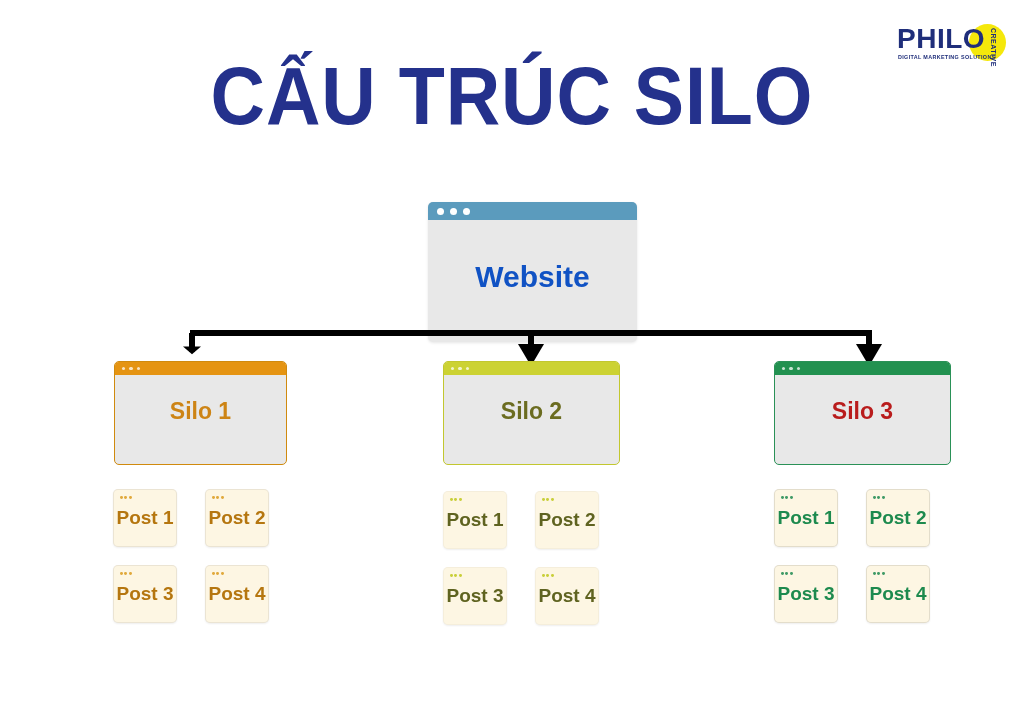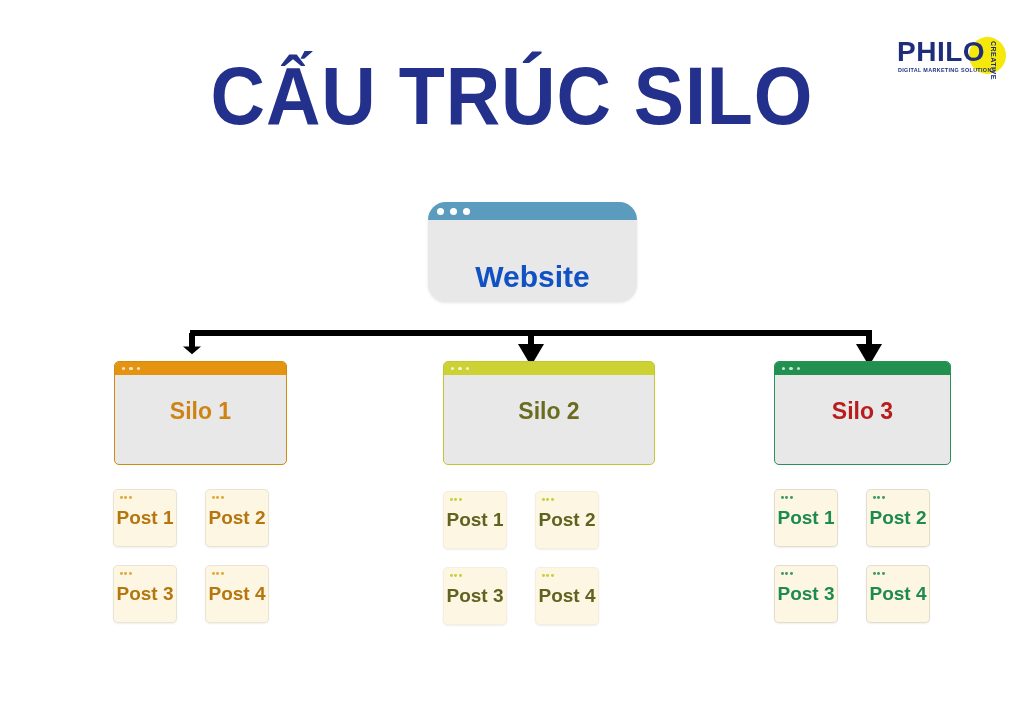--- a/index.html
+++ b/index.html
@@ -12,21 +12,21 @@
     background: #ffffff;
     font-family: "Liberation Sans", sans-serif;
     overflow: hidden;
     position: relative;
   }
 
   
   #logo {
     position: absolute;
     left: 897px;
-    top: 37px;
+    top: 24px;
     width: 112px;
     height: 40px;
   }
   #logo-mark {
     position: absolute;
     left: 0;
     top: 0;
     width: 112px;
     height: 40px;
   }
@@ -120,23 +120,22 @@
     width: 100%;
     text-align: center;
     font-weight: bold;
   }
 
   
   #website-card {
     left: 428px;
     top: 202px;
     width: 209px;
-    height: 100px;
+    height: 140px;
     box-shadow: 0 1px 3px rgba(0,0,0,0.10);
-    border-radius: 18px;
   }
   #website-card .browser-bar {
     height: 18px;
     background: #5b9bbd;
     padding-left: 9px;
     gap: 6px;
   }
   #website-card .bar-dot {
     width: 7px;
     height: 7px;
@@ -168,21 +167,21 @@
   }
   #silo-card-1 {
     left: 114px;
     width: 173px;
     border-color: #d08a0e;
   }
   #silo-card-1 .browser-bar { background: #e59412; }
   #silo-card-1 .silo-label { color: #cd8415; }
   #silo-card-2 {
     left: 443px;
-    width: 212px;
+    width: 177px;
     border-color: #c2c72f;
   }
   #silo-card-2 .browser-bar { background: #ccd233; }
   #silo-card-2 .silo-label { color: #6b6c20; }
   #silo-card-3 {
     left: 774px;
     width: 177px;
     border-color: #2a9157;
   }
   #silo-card-3 .browser-bar { background: #229150; }

